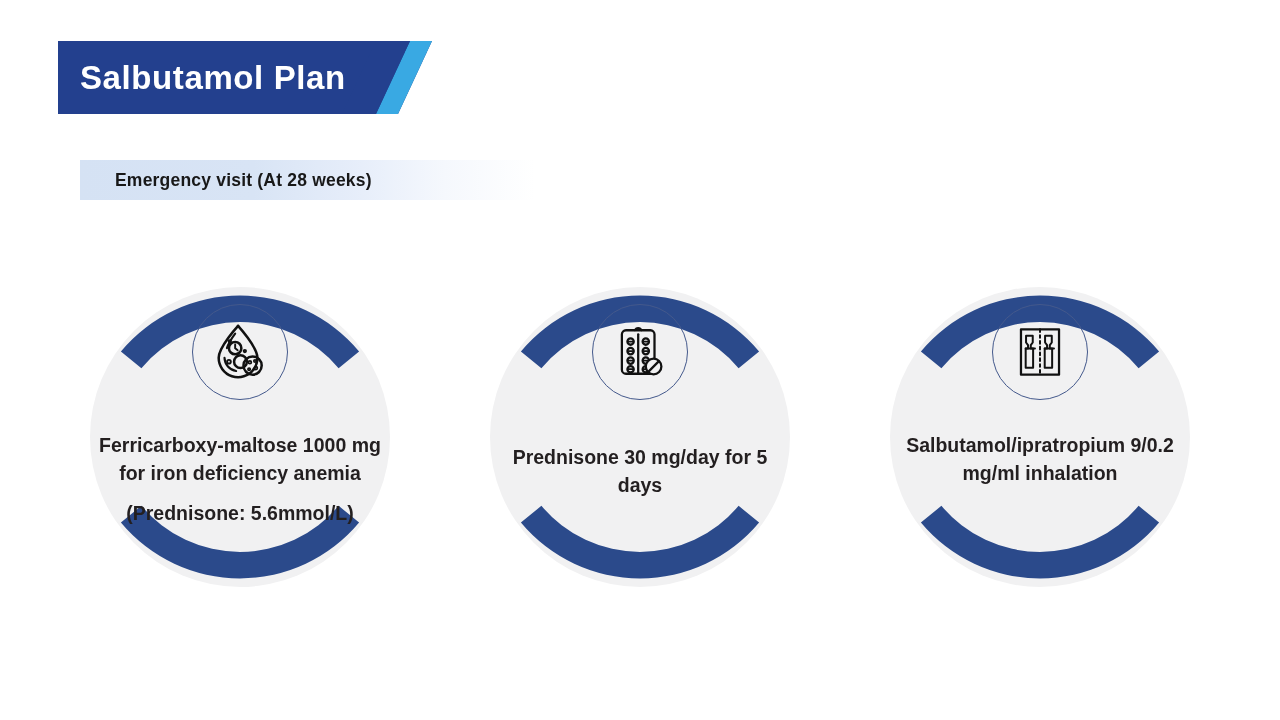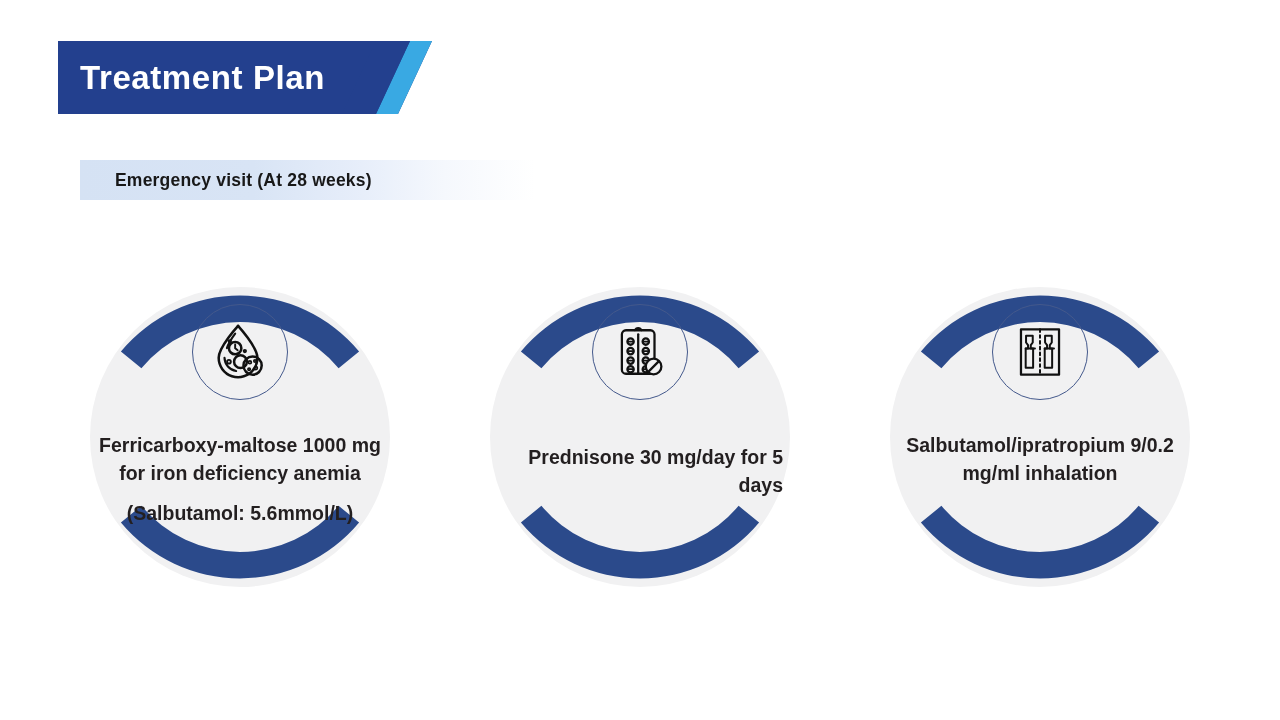--- a/index.html
+++ b/index.html
@@ -141,21 +141,21 @@
 <body>
 
 <div class="slide">
 
   <div class="title-banner">
     <svg class="banner-svg" width="374" height="73" viewBox="0 0 374 73">
       <polygon points="0,0 374,0 340,73 0,73" fill="#23408e"></polygon>
       <polygon points="352,0 374,0 340,73 318,73" fill="#39a9e3"></polygon>
       <polygon points="318,0 352,0 318,73 284,73" fill="#23408e"></polygon>
     </svg>
-    <div class="banner-text">Treatment Plan</div>
+    <div class="banner-text">Salbutamol Plan</div>
   </div>
 
   <div class="subtitle-bar">
     <div class="subtitle-text">Emergency visit (At 28 weeks)</div>
   </div>
 
   <div class="cards">
 
     <div class="card card-1">
       <svg class="card-art" width="330" height="370" viewBox="0 0 330 370">
@@ -181,21 +181,21 @@
             <circle cx="21.5" cy="21" r="0.9" fill="#111111"></circle>
             <circle cx="37" cy="31" r="0.9" fill="#111111"></circle>
             <circle cx="47.5" cy="41.2" r="0.8" fill="#111111"></circle>
             <circle cx="41.4" cy="49.8" r="0.8" fill="#111111"></circle>
           </svg>
         </span>
       </div>
 
       <div class="card-text">
         <p>Ferricarboxy-maltose 1000 mg for iron deficiency anemia</p>
-        <p>(Salbutamol: 5.6mmol/L)</p>
+        <p>(Prednisone: 5.6mmol/L)</p>
       </div>
     </div>
 
     <div class="card card-2">
       <svg class="card-art" width="330" height="370" viewBox="0 0 330 370">
         <circle cx="165" cy="185" r="150" fill="#f1f1f2"></circle>
         <path d="M 45.9 99.4 A 155 155 0 0 1 284.1 99.4 L 263.6 116.2 A 128.5 128.5 0 0 0 66.4 116.2 Z" fill="#2b4a8b"></path>
         <path d="M 45.9 270.6 A 155 155 0 0 0 284.1 270.6 L 263.6 253.8 A 128.5 128.5 0 0 1 66.4 253.8 Z" fill="#2b4a8b"></path>
       </svg>
 
@@ -220,21 +220,21 @@
             <circle cx="38.4" cy="41.5" r="3.5"></circle>
             <line x1="36.2" y1="41.5" x2="40.6" y2="41.5" stroke-width="1.9"></line>
             <circle cx="38.4" cy="51" r="3.5"></circle>
             <line x1="36.2" y1="51" x2="40.6" y2="51" stroke-width="1.9"></line>
             <circle cx="47" cy="48" r="8.6" fill="#f1f1f2"></circle>
             <line x1="41.4" y1="53.6" x2="52.6" y2="42.4"></line>
           </svg>
         </span>
       </div>
 
-      <div class="card-text" style="top:192px;text-align:right;">
+      <div class="card-text" style="top:192px;">
         <p>Prednisone 30 mg/day for 5 days</p>
       </div>
     </div>
 
     <div class="card card-3">
       <svg class="card-art" width="330" height="370" viewBox="0 0 330 370">
         <circle cx="165" cy="185" r="150" fill="#f1f1f2"></circle>
         <path d="M 45.9 99.4 A 155 155 0 0 1 284.1 99.4 L 263.6 116.2 A 128.5 128.5 0 0 0 66.4 116.2 Z" fill="#2b4a8b"></path>
         <path d="M 45.9 270.6 A 155 155 0 0 0 284.1 270.6 L 263.6 253.8 A 128.5 128.5 0 0 1 66.4 253.8 Z" fill="#2b4a8b"></path>
       </svg>

